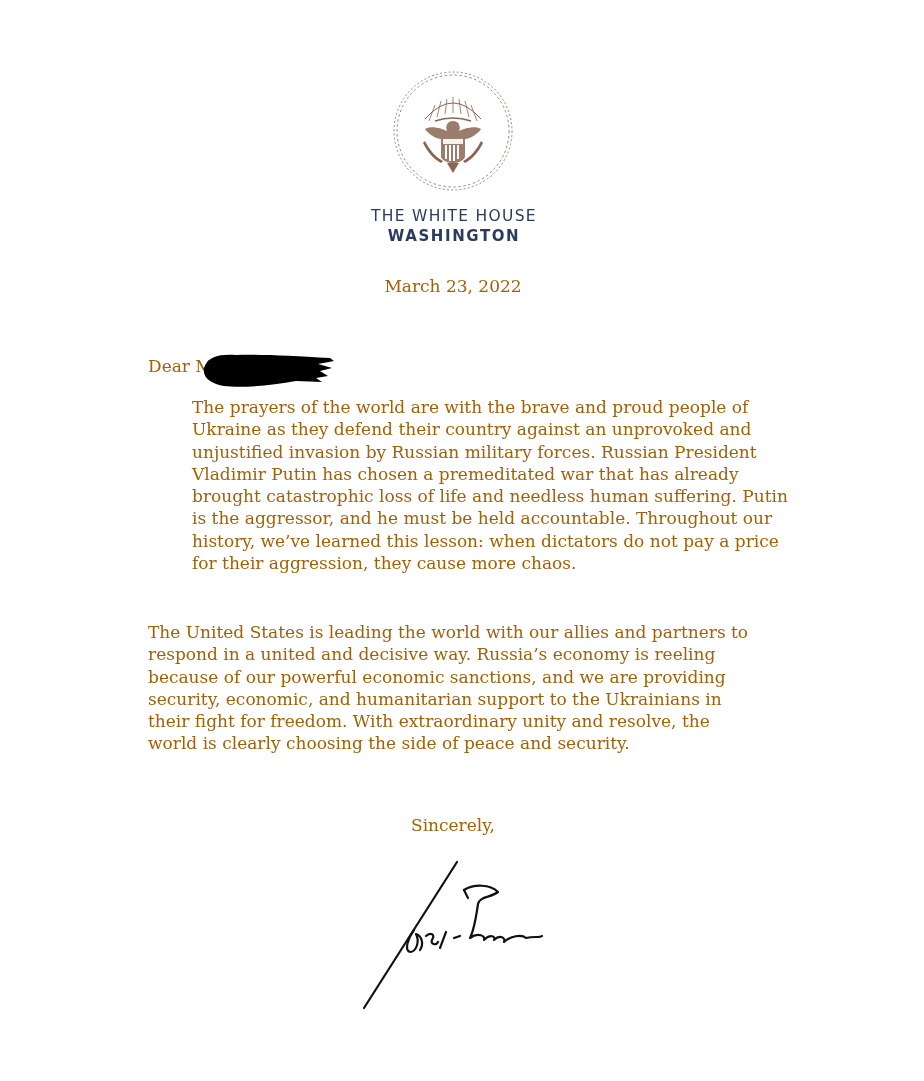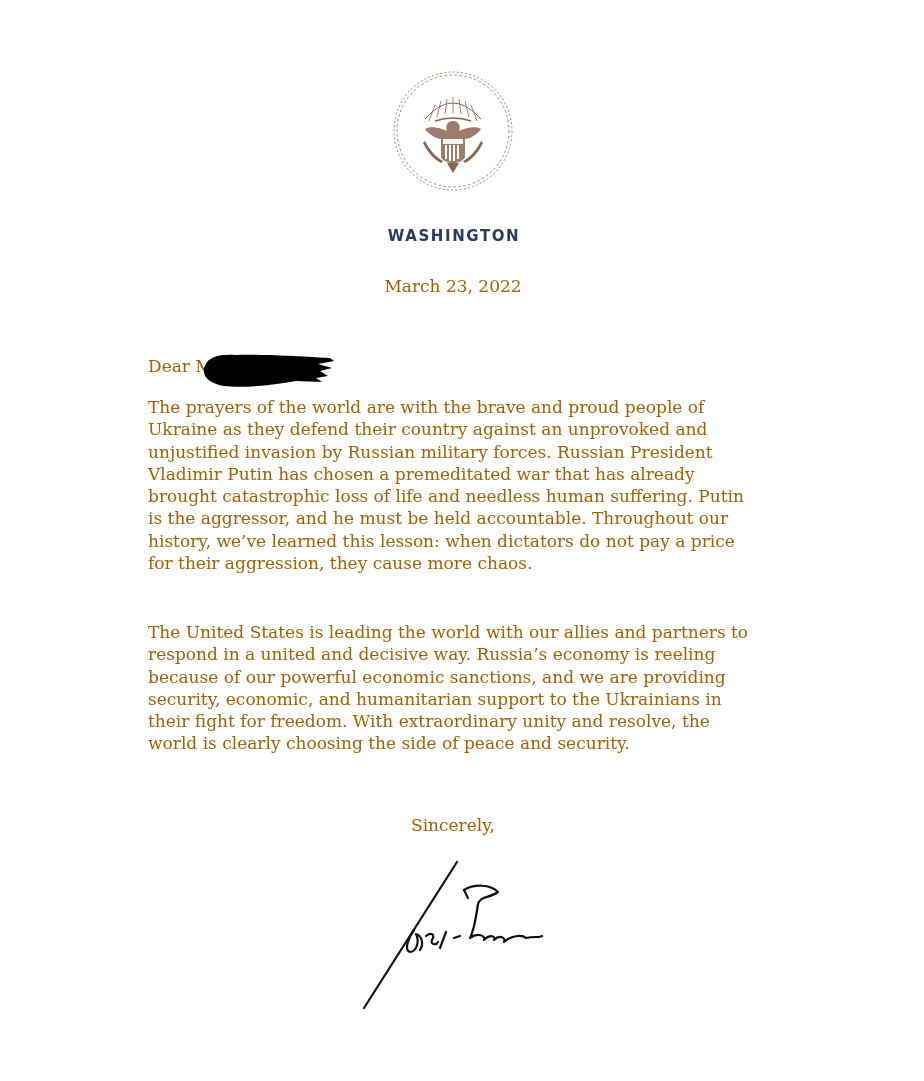--- a/index.html
+++ b/index.html
@@ -14,21 +14,21 @@
   .wh-sub {
     position: absolute; left: 0; width: 908px; top: 227px; text-align: center;
     font-family: "DejaVu Sans", sans-serif; font-size: 15px; letter-spacing: 1.6px;
     color: #2b3b5e; font-weight: bold;
   }
   .serif { font-family: "DejaVu Serif", serif; color: #a16207; font-size: 17px; }
   .date { position: absolute; left: 0; width: 906px; top: 276px; text-align: center; }
   .salutation { position: absolute; left: 148px; top: 356px; }
   .redaction { position: absolute; left: 200px; top: 352px; width: 136px; height: 36px; }
   .body-para { position: absolute; left: 148px; width: 610px; line-height: 22.3px; margin: 0; }
-  .p1 { top: 396px; }
+  .p1 { top: 396px; margin-left: 44px; }
   .p2 { top: 621px; }
   .p3 { top: 752px; }
   .closing { position: absolute; left: 0; width: 906px; top: 815px; text-align: center; }
   .signature { position: absolute; left: 350px; top: 858px; width: 210px; height: 160px; }
 </style>
 </head>
 <body>
 
 <div class="page">
 
@@ -43,20 +43,21 @@
     <g fill="#8b6551">
       <path d="M62 52 C56 52 54 58 56 62 C52 60 40 56 34 60 C38 66 46 70 50 70 L50 88 C54 96 70 96 74 88 L74 70 C78 70 86 66 90 60 C84 56 72 60 68 62 C70 58 68 52 62 52 Z" opacity="0.85"></path>
       <rect x="52" y="70" width="20" height="5" fill="#ffffff" opacity="0.9"></rect>
       <path d="M54 76 h2 v14 h-2 z M58 76 h2 v16 h-2 z M62 76 h2 v16 h-2 z M66 76 h2 v14 h-2 z" fill="#ffffff"></path>
       <path d="M34 72 C38 80 44 88 52 92 L50 94 C42 90 36 82 32 74 Z"></path>
       <path d="M90 72 C86 80 80 88 72 92 L74 94 C82 90 88 82 92 74 Z"></path>
       <path d="M56 94 L62 104 L68 94 Z"></path>
     </g>
   </svg>
 
+  <div class="wh-title">THE WHITE HOUSE</div>
   <div class="wh-sub">WASHINGTON</div>
 
   <div class="serif date">March 23, 2022</div>
 
   <div class="serif salutation">Dear M</div>
   <svg class="redaction" viewBox="0 0 136 36">
     <path d="M4 16 C8 4 20 2 36 3 C60 2 90 4 130 6 L134 9 L118 12 L132 16 L120 19 L128 24 L116 26 L122 30 L96 29 C70 34 40 36 24 34 C12 32 2 26 4 16 Z" fill="#000000"></path>
   </svg>
 
   <p class="serif body-para p1">The prayers of the world are with the brave and proud people of Ukraine as they defend their country against an unprovoked and unjustified invasion by Russian military forces.  Russian President Vladimir Putin has chosen a premeditated war that has already brought catastrophic loss of life and needless human suffering.  Putin is the aggressor, and he must be held accountable.  Throughout our history, we’ve learned this lesson:  when dictators do not pay a price for their aggression, they cause more chaos.</p>

